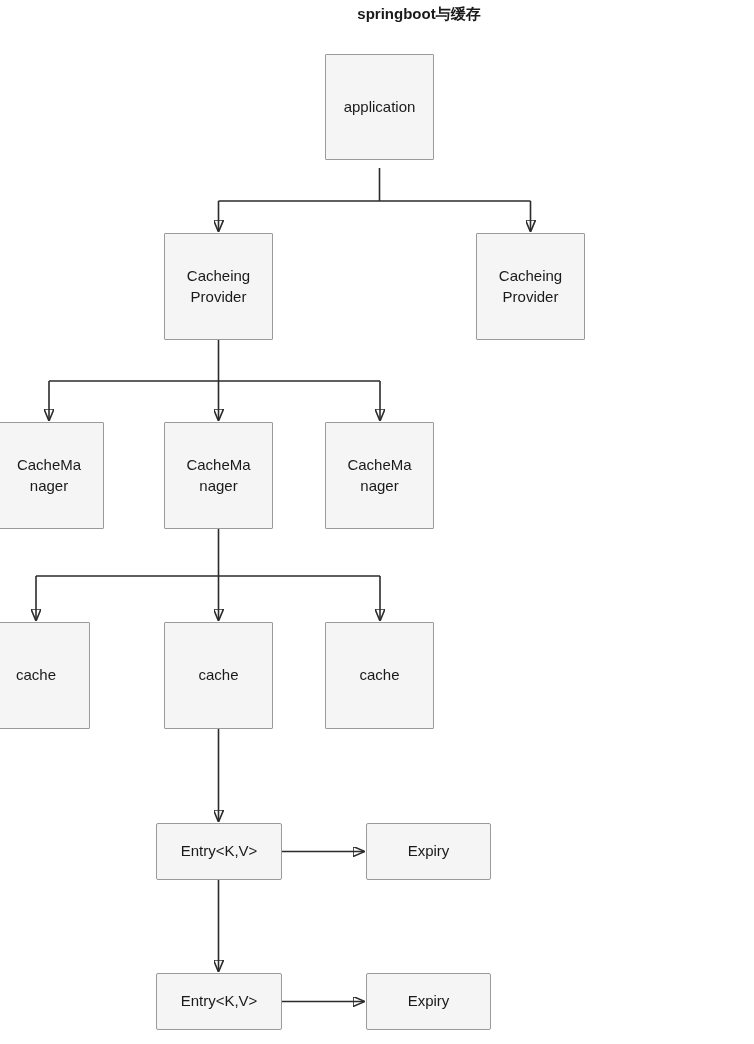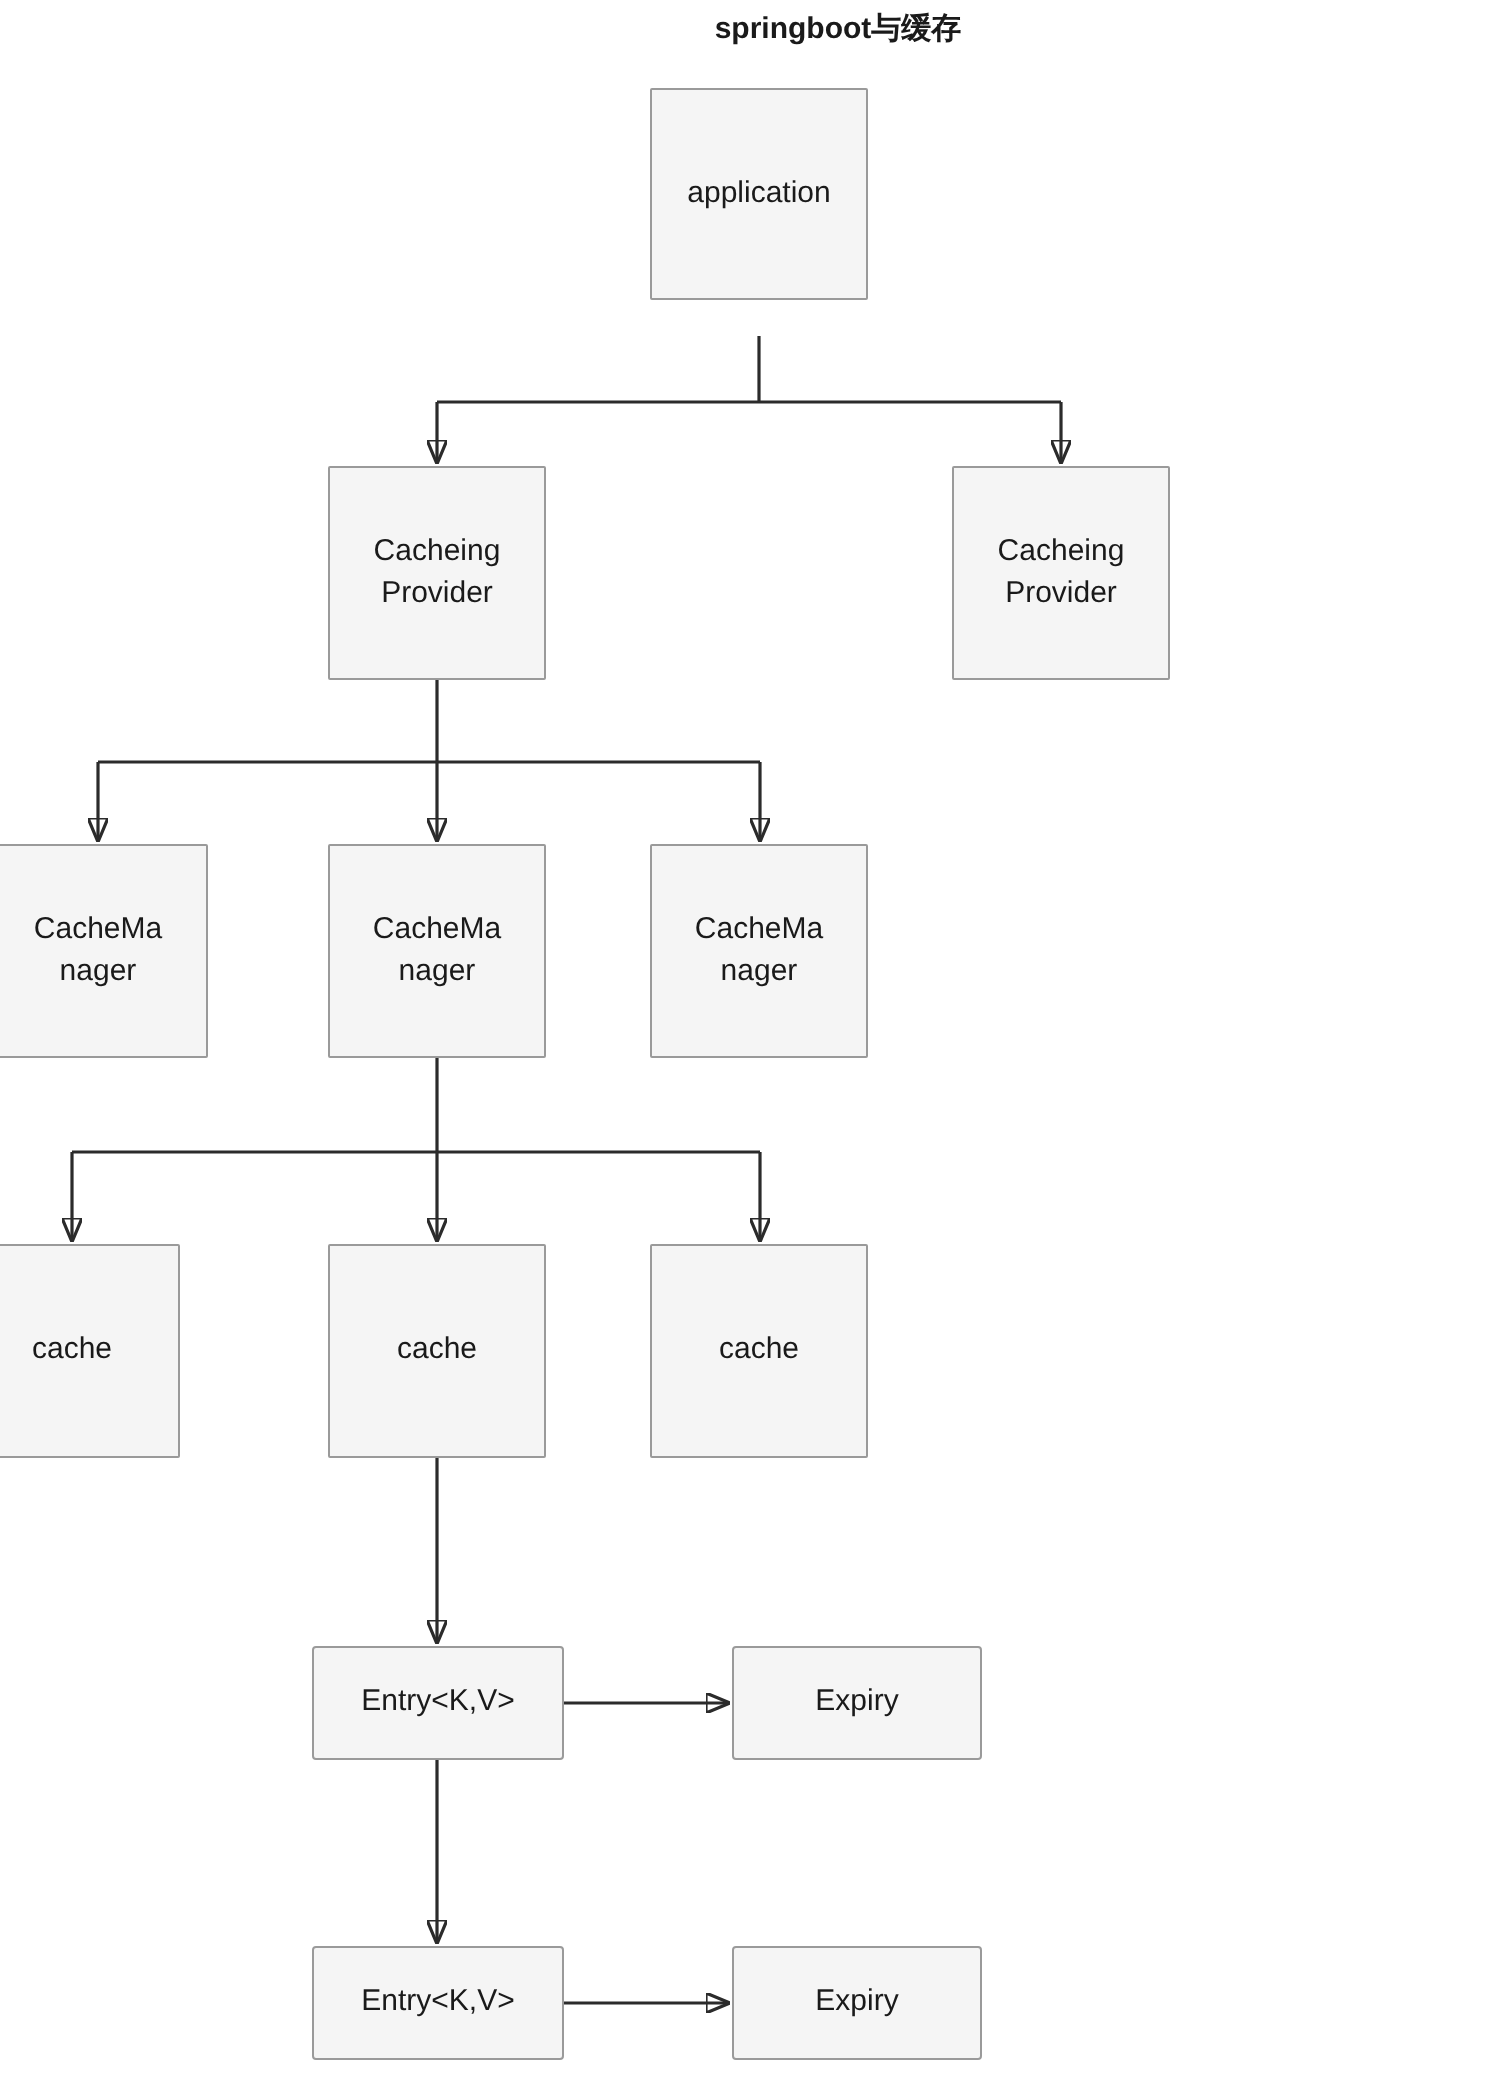--- a/index.html
+++ b/index.html
@@ -49,21 +49,21 @@
     display:flex;
     align-items:center;
     justify-content:center;
     text-align:center;
     font-size:15px;
     line-height:1.35;
     white-space:pre-line;
     color:var(--text);
   }
   
-  .n-application{left:325px;top:44px;width:109px;height:106px;}
+  .n-application{left:325px;top:54px;width:109px;height:106px;}
   .n-cp-left{left:164px;top:233px;width:109px;height:107px;}
   .n-cp-right{left:476px;top:233px;width:109px;height:107px;}
   .n-cm-left{left:-6px;top:422px;width:110px;height:107px;}
   .n-cm-mid{left:164px;top:422px;width:109px;height:107px;}
   .n-cm-right{left:325px;top:422px;width:109px;height:107px;}
   .n-cache-left{left:-18px;top:622px;width:108px;height:107px;}
   .n-cache-mid{left:164px;top:622px;width:109px;height:107px;}
   .n-cache-right{left:325px;top:622px;width:109px;height:107px;}
   .n-entry-top{left:156px;top:823px;width:126px;height:57px;border-radius:2px;}
   .n-expiry-top{left:366px;top:823px;width:125px;height:57px;border-radius:2px;}

